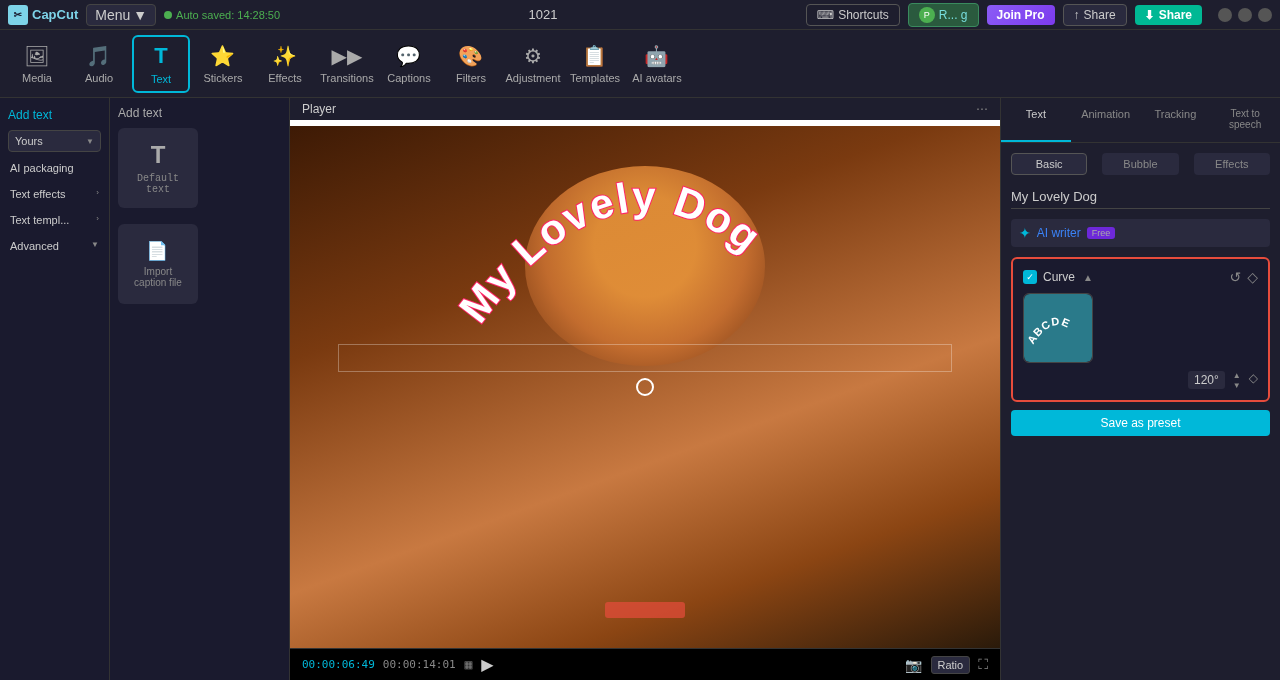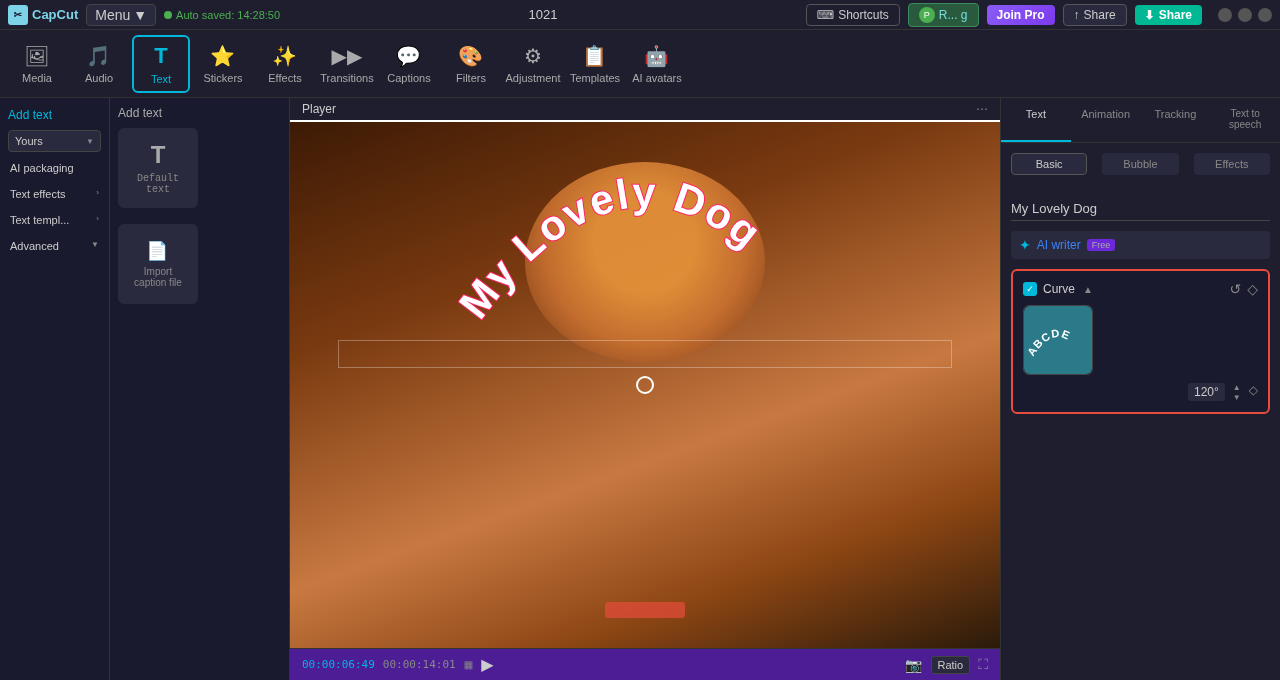--- a/index.html
+++ b/index.html
@@ -41,40 +41,40 @@
     .left-dropdown { display: flex; align-items: center; justify-content: space-between; background: #2a2a3e; border: 1px solid #444; border-radius: 4px; padding: 4px 6px; cursor: pointer; font-size: 11px; color: #ccc; }
     .left-menu-item { display: flex; align-items: flex-start; justify-content: space-between; padding: 4px 2px; cursor: pointer; font-size: 11px; color: #ccc; border-radius: 3px; }
     .left-menu-item.advanced { font-weight: 400; }
     .chevron { font-size: 8px; color: #888; }
     .text-panel { width: 180px; background: #1a1a2e; border-right: 1px solid #333; padding: 8px; }
     .text-panel-header { color: #aaa; font-size: 12px; margin-bottom: 8px; }
     .text-card { background: #2a2a3e; border-radius: 6px; padding: 12px; text-align: center; cursor: pointer; margin-bottom: 8px; width: 80px; height: 80px; display: flex; flex-direction: column; align-items: center; justify-content: center; gap: 4px; }
     .text-card-icon { font-size: 18px; color: #888; }
 
     .player-area { flex: 1; display: flex; flex-direction: column; }
-    .player-top { display: flex; align-items: center; padding: 4px 12px; background: #1e1e2e; border-bottom: 2px solid #ffffff; }
+    .player-top { display: flex; align-items: center; padding: 4px 12px; background: #1e1e2e; border-bottom: 6px solid #ffffff; }
     .player-label { color: #ccc; font-size: 12px; }
     .player-dots { margin-left: auto; color: #888; cursor: pointer; }
 
     .player-video { flex: 1; background: #000; position: relative; overflow: hidden; }
 
-    .player-controls { display: flex; align-items: center; padding: 6px 12px; background: #4c1d95; border-top: 1px solid #333; gap: 8px; }
+    .player-controls { display: flex; align-items: center; padding: 6px 12px; background: #000000; border-top: 1px solid #333; gap: 8px; }
     .time-code { color: #00b8d9; font-size: 11px; font-family: monospace; }
     .time-total { color: #888; font-size: 11px; font-family: monospace; }
     .play-btn { background: transparent; border: none; color: #ccc; cursor: pointer; font-size: 16px; }
     .controls-right { display: flex; align-items: center; gap: 8px; margin-left: auto; }
     .ratio-btn { background: #2a2a3e; border: 1px solid #444; border-radius: 3px; color: #ccc; padding: 2px 6px; font-size: 11px; cursor: pointer; }
 
     
     .right-panel { width: 280px; background: #1e1e2e; border-left: 1px solid #333; display: flex; flex-direction: column; }
     .right-tabs { display: flex; border-bottom: 1px solid #333; }
     .right-tab { flex: 1; text-align: center; padding: 10px 4px; font-size: 11px; color: #888; cursor: pointer; border-bottom: 2px solid transparent; }
     .right-tab.active { color: #ccc; border-bottom-color: #00b8d9; }
     .right-content { flex: 1; padding: 10px; overflow-y: auto; }
-    .style-tabs { display: flex; gap: 15px; margin-bottom: 22px; }
+    .style-tabs { display: flex; gap: 15px; margin-bottom: 10px; }
     .style-tab { flex: 1; text-align: center; padding: 4px; background: #2a2a3e; border-radius: 4px; font-size: 11px; cursor: pointer; color: #888; border: 1px solid transparent; }
     .style-tab.active { background: #2a2a3e; color: #ccc; border-color: #555; }
     .text-input-field { width: 100%; background: transparent; border: none; color: #ccc; font-size: 13px; padding: 4px 0; border-bottom: 1px solid #444; margin-bottom: 10px; }
 
     .ai-writer-bar { display: flex; align-items: center; gap: 6px; padding: 6px 8px; background: #2a2a3e; border-radius: 4px; margin-bottom: 10px; cursor: pointer; }
     .ai-icon { color: #00b8d9; font-size: 14px; }
     .ai-label { color: #3b82f6; font-size: 12px; }
     .free-badge { background: #6d28d9; border-radius: 3px; padding: 1px 5px; font-size: 9px; color: #aaa; }
 
     
@@ -328,16 +328,17 @@
             <div style="flex:1;"></div>
             <span class="angle-value">120°</span>
             <div class="angle-spinners">
               <span class="angle-spinner">▲</span>
               <span class="angle-spinner">▼</span>
             </div>
             <span class="diamond-btn">◇</span>
           </div>
         </div>
         
+        <button class="save-preset-btn">Save as preset</button>
       </div>
     </div>
   </div>
 </div>
 
 </body></html>

